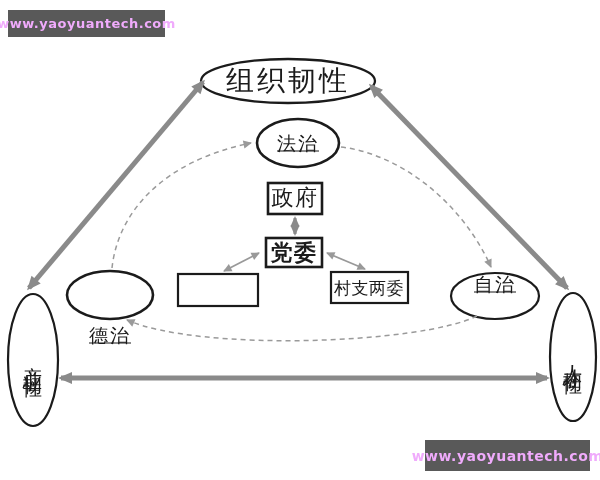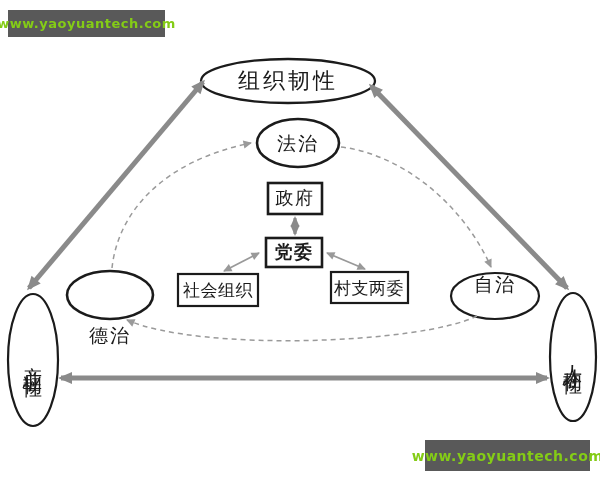--- a/index.html
+++ b/index.html
@@ -12,36 +12,36 @@
   }
   .stage svg{position:absolute;left:0;top:0;}
   .node-label{
     position:absolute;
     transform:translate(-50%,-50%);
     color:#1b1b1b;
     white-space:nowrap;
     text-align:center;
     line-height:1;
   }
-  .lbl-org{font-size:22px;letter-spacing:3px;}
-  .lbl-mid{font-size:19px;letter-spacing:2px;}
-  .lbl-box{font-size:18px;letter-spacing:1.5px;}
+  .lbl-org{font-size:28px;letter-spacing:3px;}
+  .lbl-mid{font-size:19px;letter-spacing:2px;text-decoration:underline;}
+  .lbl-box{font-size:22px;letter-spacing:1.5px;}
   .lbl-box4{font-size:17px;letter-spacing:0.5px;}
   .lbl-vert{
     font-size:19px;
     writing-mode:vertical-rl;
     text-orientation:upright;
     letter-spacing:4px;
     line-height:1;
     white-space:nowrap;
   }
   .watermark{
     position:absolute;
     background:#595959;
-    color:#84cc16;
+    color:#f0abfc;
     font-family:"DejaVu Sans","Liberation Sans",sans-serif;
     font-weight:bold;
     display:flex;align-items:center;justify-content:center;
     letter-spacing:0.5px;
   }
   .wm-tl{left:8px;top:10px;width:157px;height:27px;font-size:13px;}
   .wm-br{left:425px;top:440px;width:165px;height:31px;font-size:14px;}
 </style>
 </head>
 <body>
@@ -86,21 +86,20 @@
 
     <path d="M 112,268 C 118,212 163,161 251,143" fill="none" stroke-width="1.5" stroke-dasharray="5,4" marker-end="url(#ah-dash)" stroke="#9a9a9a"></path>
     <path d="M 341,147 C 400,154 462,202 491,267" fill="none" stroke-width="1.5" stroke-dasharray="5,4" marker-end="url(#ah-dash)" stroke="#9a9a9a"></path>
     <path d="M 477,316 C 420,344 200,352 127,320" fill="none" stroke-width="1.5" stroke-dasharray="5,4" marker-end="url(#ah-dash)" stroke="#9a9a9a"></path>
   </svg>
 
   <div class="node-label lbl-org" style="left:288px;top:81px;">组织韧性</div>
   <div class="node-label lbl-mid" style="left:298px;top:143px;">法治</div>
   <div class="node-label lbl-box" style="left:295px;top:198px;">政府</div>
   <div class="node-label lbl-box" style="left:294px;top:252px;font-weight:bold;">党委</div>
-  <div class="node-label lbl-box4" style="left:218px;top:290px;">社会组织</div>
   <div class="node-label lbl-box4" style="left:369px;top:288px;">村支两委</div>
   <div class="node-label lbl-mid" style="left:110px;top:295px;margin-top:40px;">德治</div>
   <div class="node-label lbl-mid" style="left:495px;top:284px;">自治</div>
   <div class="node-label lbl-vert" style="left:33px;top:360px;">产业韧性</div>
   <div class="node-label lbl-vert" style="left:573px;top:357px;">人才韧性</div>
 
   <div class="watermark wm-tl">www.yaoyuantech.com</div>
   <div class="watermark wm-br">www.yaoyuantech.com</div>
 
 </div>

